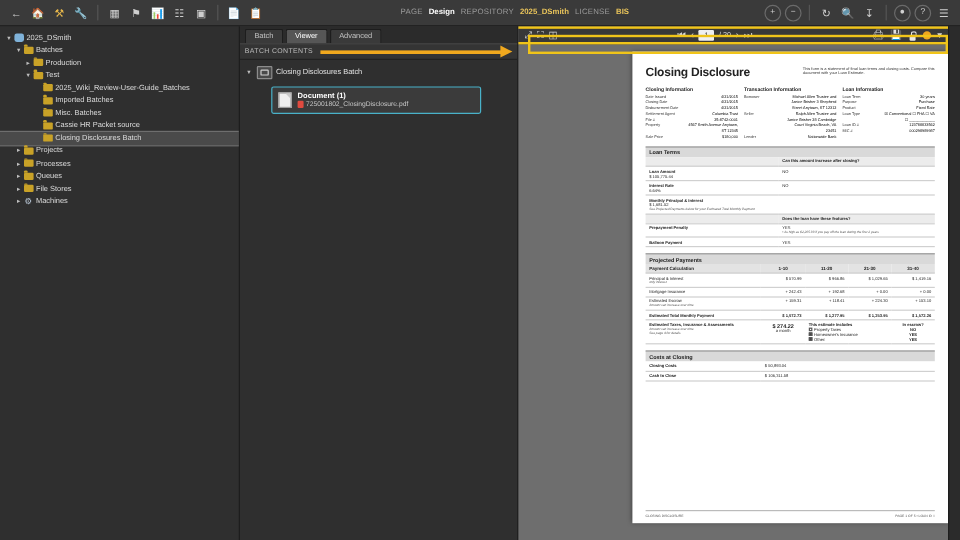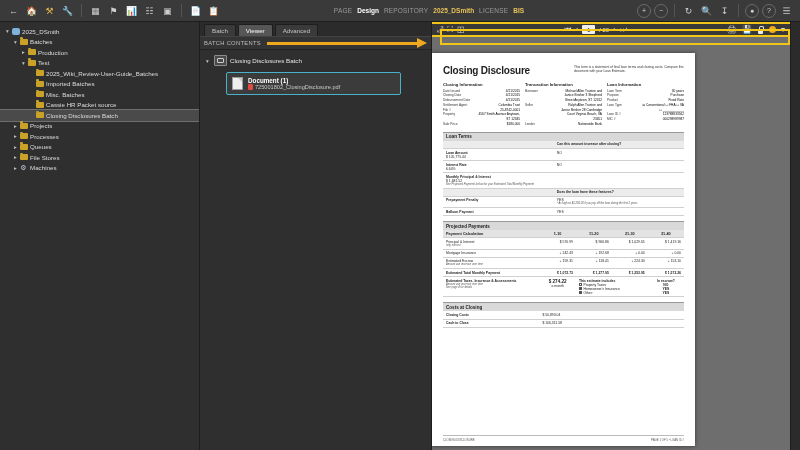--- a/index.html
+++ b/index.html
@@ -96,21 +96,21 @@
   .vt-left { display:flex; align-items:center; gap:4px; }
   .vt-mid { flex:1; display:flex; align-items:center; justify-content:center; gap:4px; font-size:6px; color:#dcdcdc; }
   .pagebox { background:#efefef; color:#222; width:13px; height:9px; font-size:5.6px; display:flex; align-items:center; justify-content:center; border-radius:1px; }
   .vt-right { display:flex; align-items:center; gap:5px; }
   .vi { color:#d6d6d6; font-size:8px; line-height:1; display:flex; align-items:center; justify-content:center; }
   .lock-ico { width:7px; height:8px; position:relative; }
   .lock-ico:before { content:""; position:absolute; left:1.2px; bottom:0; width:4.6px; height:4.2px; background:#e8e8e8; border-radius:1px; }
   .lock-ico:after { content:""; position:absolute; left:2.1px; top:0; width:2.8px; height:3.4px; border:1px solid #e8e8e8; border-bottom:none; border-radius:2px 2px 0 0; }
   .orange-dot { width:7px; height:7px; border-radius:50%; background:#f0a81e; }
 
-  .viewer-stage { flex:1; position:relative; overflow:hidden; display:flex; justify-content:flex-start; padding-top:6px;margin-top:10px; }
+  .viewer-stage { flex:1; position:relative; overflow:hidden; display:flex; justify-content:flex-end; padding-top:6px; }
   .page {
     width:263px; height:393px; background:#fff; color:#222;
     box-shadow:0 0 4px rgba(0,0,0,.5); padding:10px 11px 0 11px; position:relative;
     font-family:"Liberation Sans", sans-serif;
   }
   .yellow-frame {
     position:absolute; border:2px solid #f0c419; pointer-events:none;
   }
 
   

